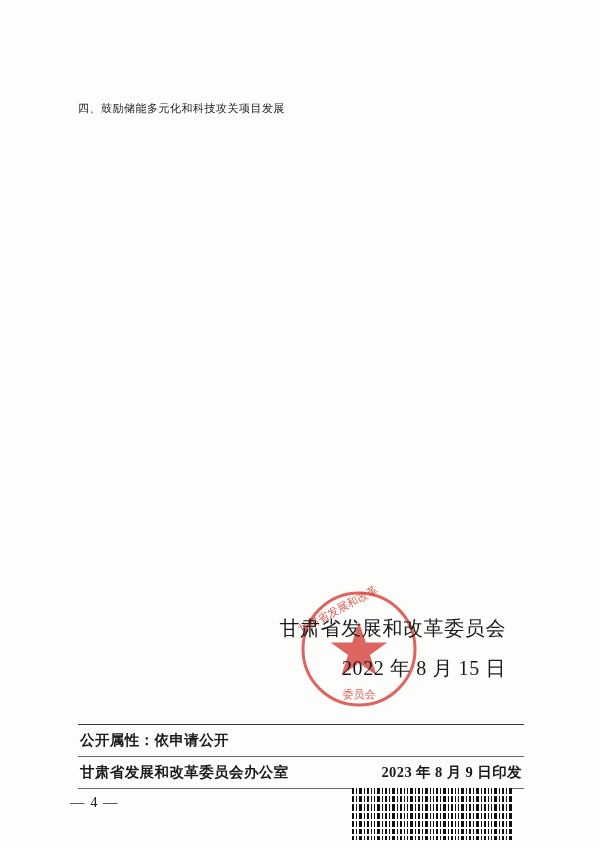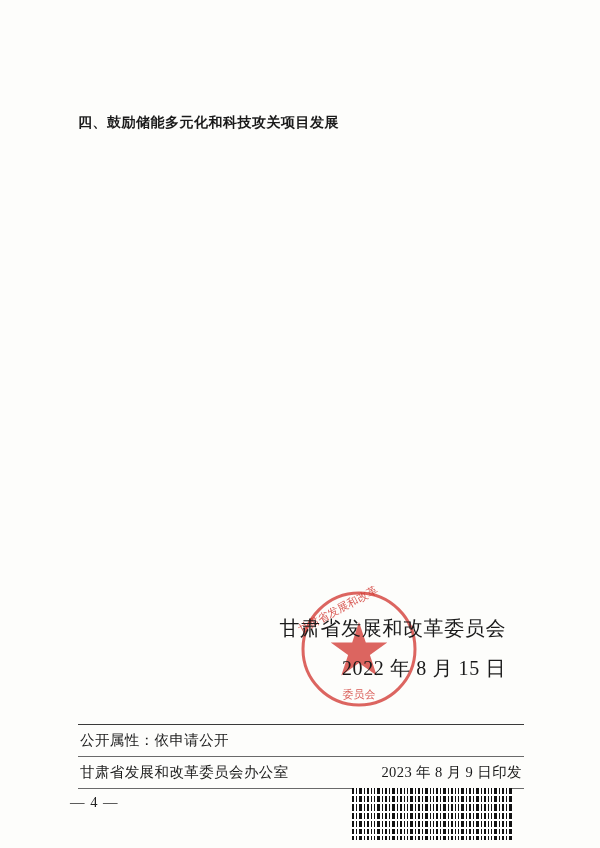--- a/index.html
+++ b/index.html
@@ -20,24 +20,24 @@
     inset: 0;
     background: #fdfdfb;
   }
   .content {
     position: absolute;
     left: 78px;
     top: 100px;
     width: 446px;
   }
   .section-title {
-    font-size: 14px;
-    font-weight: bold;
+    font-size: 11px;
+    font-weight: normal;
     letter-spacing: 0.5px;
-    margin: 12px 0 14px 0;
+    margin: 0 0 14px 0;
     line-height: 1.6;
     font-family: "Liberation Serif", "DejaVu Serif", serif;
   }
   .para {
     font-size: 16.5px;
     line-height: 1.95;
     text-align: justify;
     text-justify: inter-ideograph;
     margin: 0 0 6px 0;
     text-indent: 2em;
@@ -78,20 +78,21 @@
     width: 100%;
   }
   .rule.thin { background:#6a6a6a; }
   .footer-row {
     display: flex;
     justify-content: space-between;
     align-items: flex-start;
     font-size: 14.5px;
     padding: 6px 2px 6px 2px;
     letter-spacing: 0.4px;
+    font-weight: bold;
   }
   .page-num {
     position: absolute;
     left: 70px;
     top: 794px;
     font-size: 14.5px;
     letter-spacing: 1px;
     color: #222;
   }
   .barcode {

